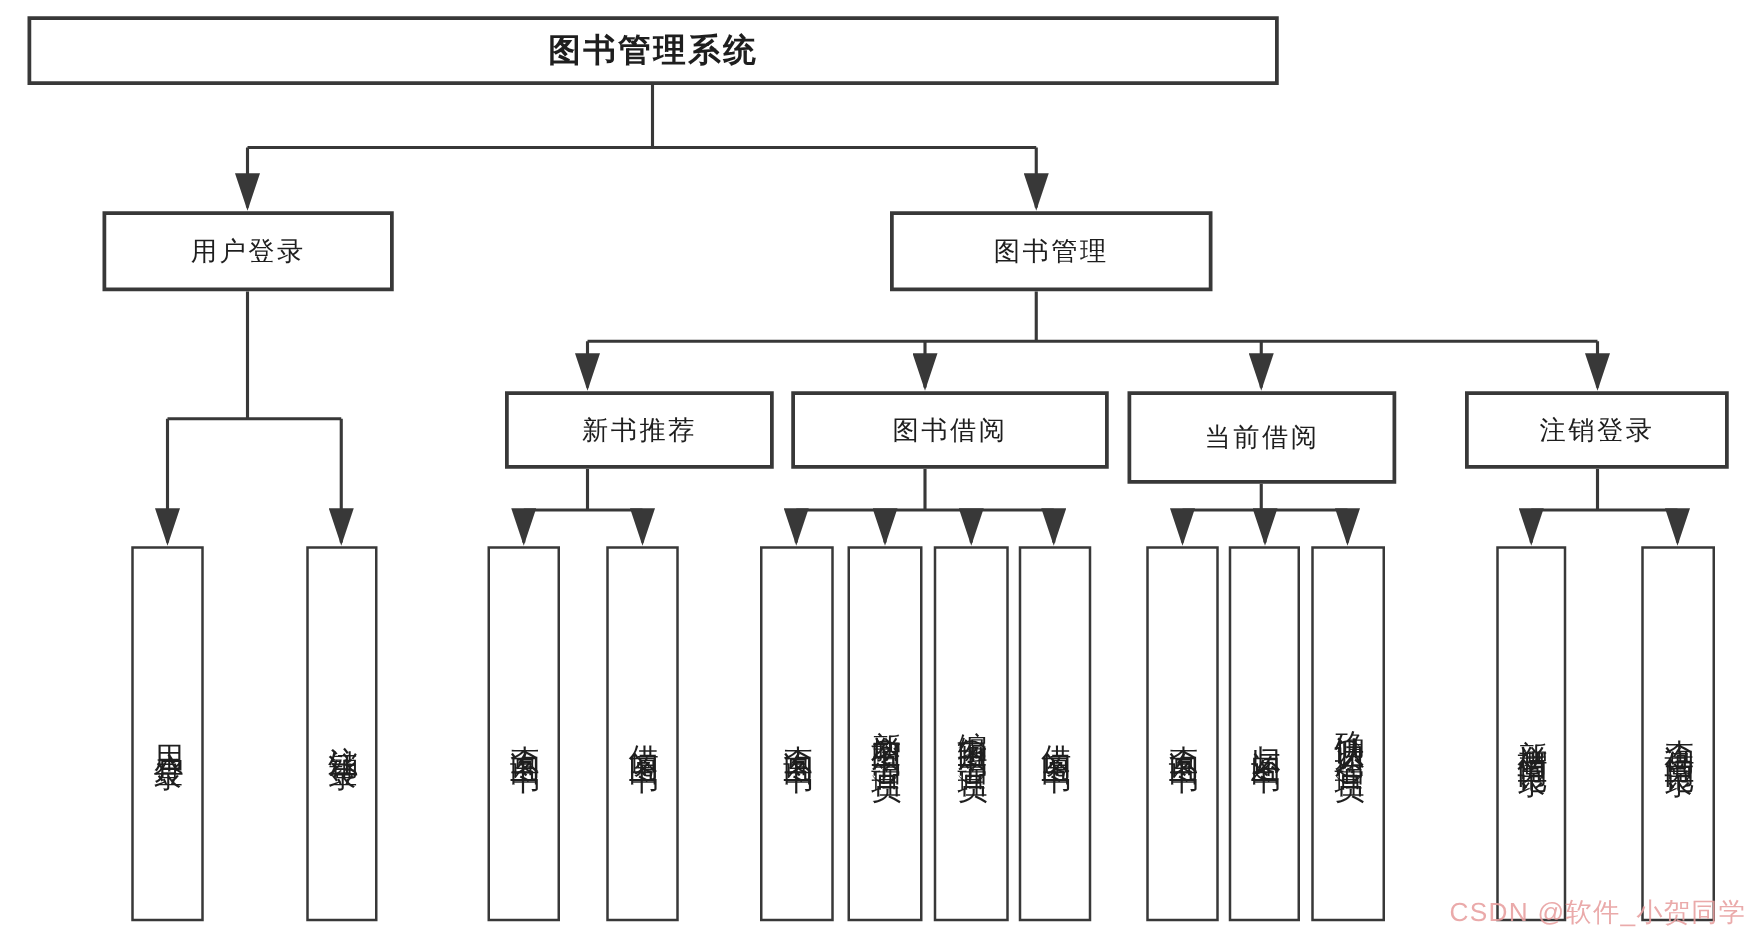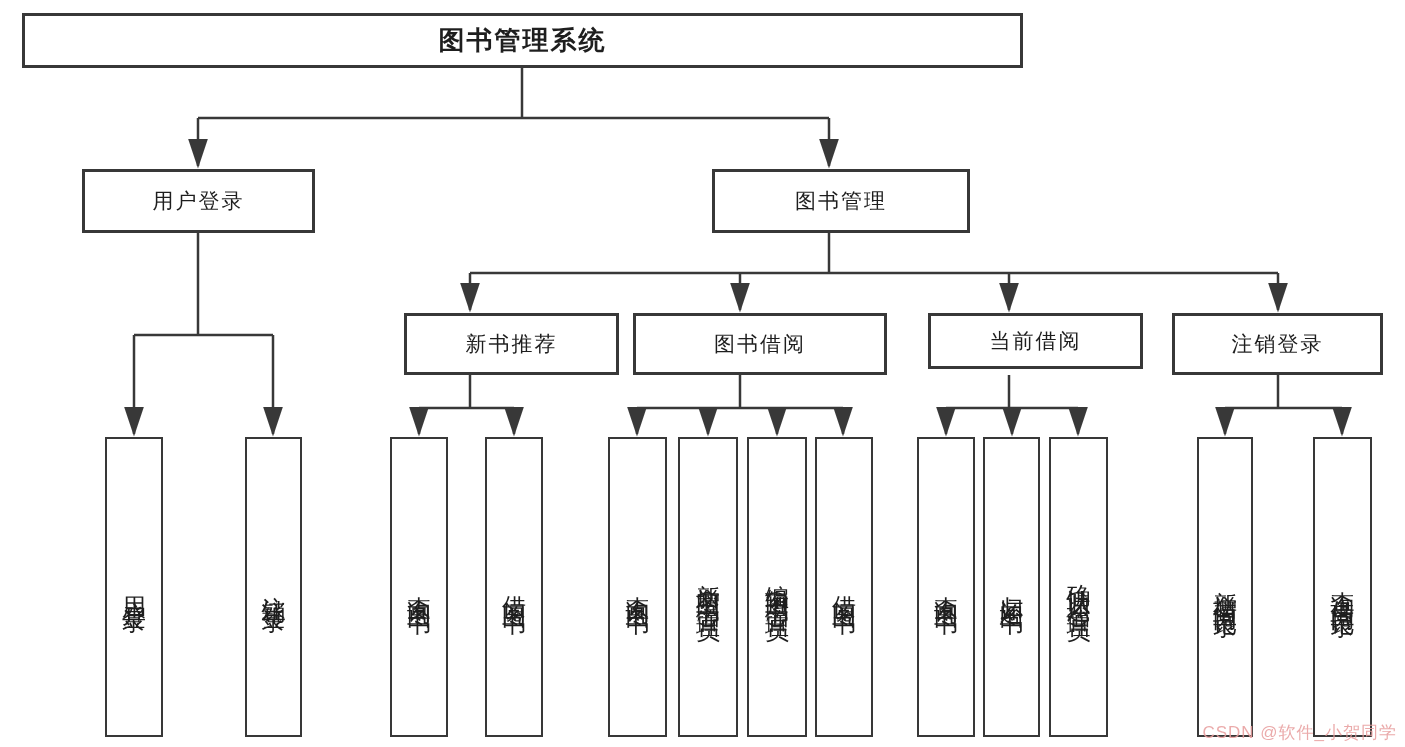--- a/index.html
+++ b/index.html
@@ -63,41 +63,41 @@
     white-space: nowrap;
   }
   
   .n-root { left: 22px; top: 13px; width: 1001px; height: 55px; }
   
   .n-l2a { left: 82px;  top: 169px; width: 233px; height: 64px; }
   .n-l2b { left: 712px; top: 169px; width: 258px; height: 64px; }
   
   .n-l3a { left: 363px;  top: 313px; width: 215px; height: 62px; margin-left: 41px; }
   .n-l3b { left: 633px;  top: 313px; width: 254px; height: 62px; }
-  .n-l3c { left: 902px;  top: 313px; width: 215px; height: 56px; margin-left: 26px; }
+  .n-l3c { left: 902px;  top: 313px; width: 215px; height: 74px; }
   .n-l3d { left: 1172px; top: 313px; width: 211px; height: 62px; }
   
   .n-a1 { left: 105px;  width: 58px; }
   .n-a2 { left: 245px;  width: 57px; }
   .n-b1 { left: 390px;  width: 58px; }
   .n-b2 { left: 485px;  width: 58px; }
   .n-c1 { left: 608px;  width: 59px; }
   .n-c2 { left: 678px;  width: 60px; }
   .n-c3 { left: 747px;  width: 60px; }
   .n-c4 { left: 815px;  width: 58px; }
   .n-d1 { left: 917px;  width: 58px; }
   .n-d2 { left: 983px;  width: 57px; }
   .n-d3 { left: 1049px; width: 59px; }
   .n-e1 { left: 1197px; width: 56px; }
   .n-e2 { left: 1313px; width: 59px; }
   .watermark {
     position: absolute;
     right: 8px;
     bottom: 3px;
-    font-size: 17px;
+    font-size: 21px;
     color: var(--watermark);
     opacity: 0.88;
     letter-spacing: 1px;
     white-space: nowrap;
     pointer-events: none;
   }
 </style>
 </head>
 <body>
 

